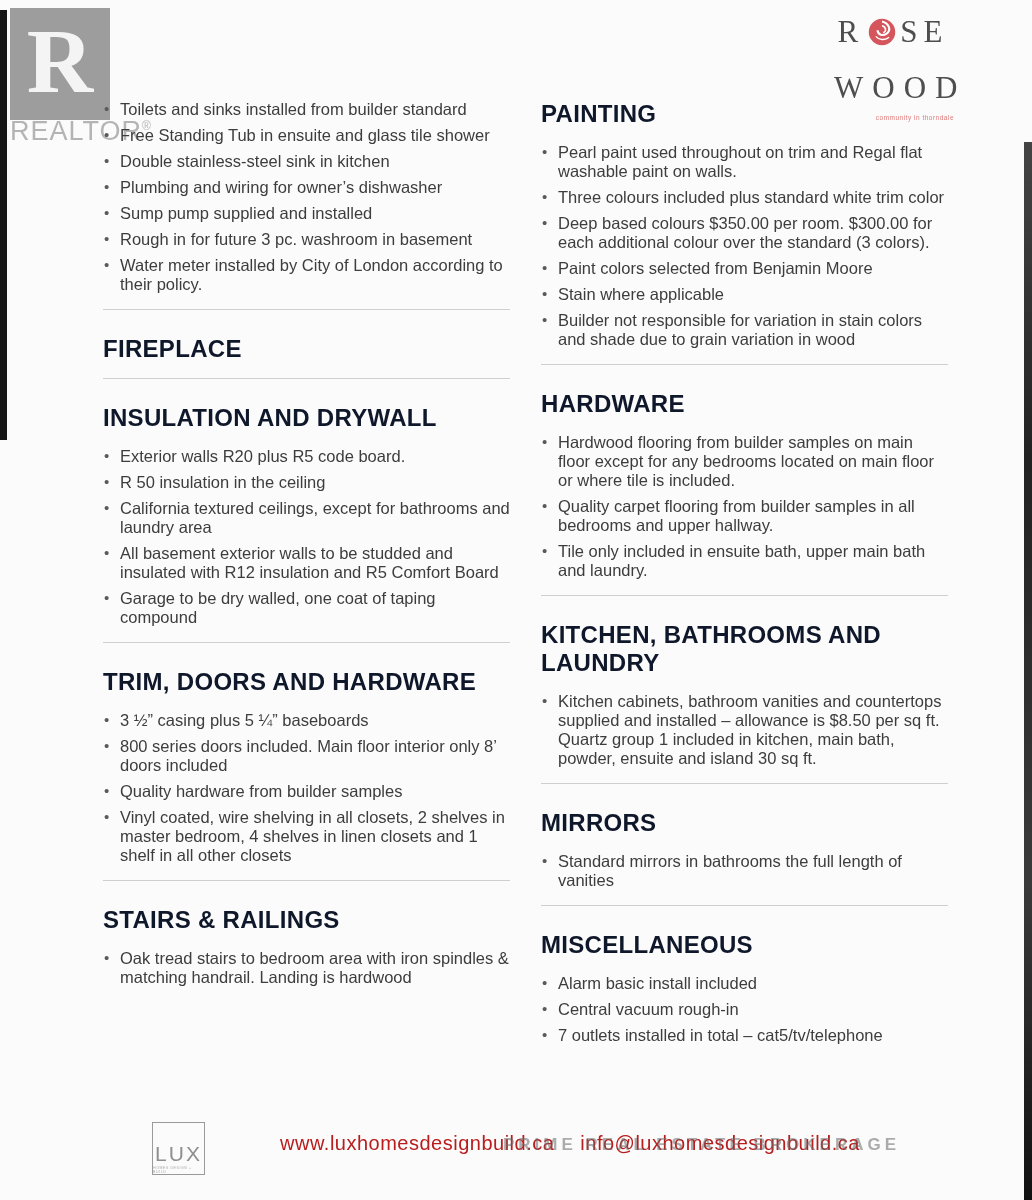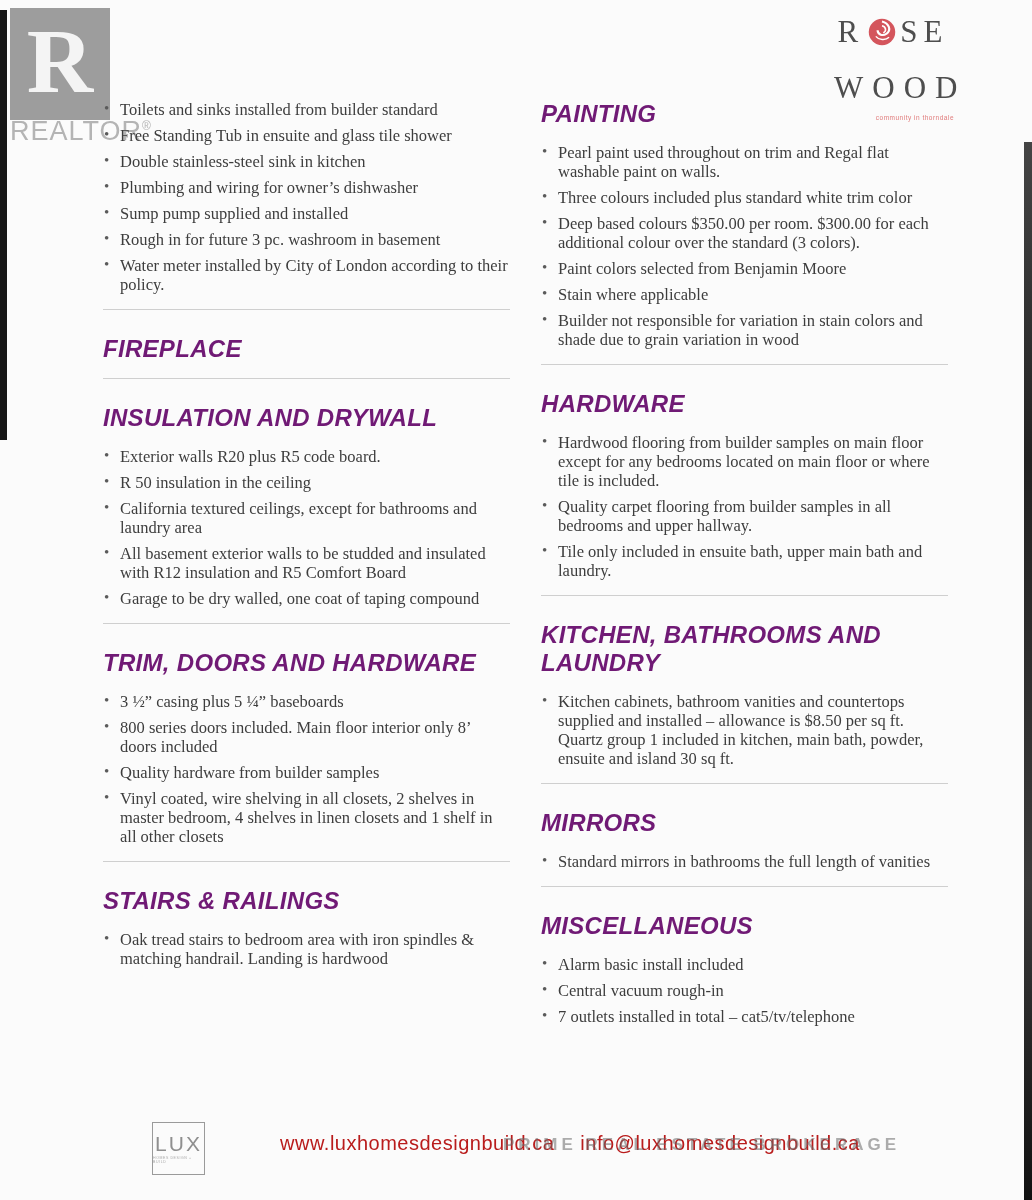--- a/index.html
+++ b/index.html
@@ -32,35 +32,35 @@
   .rose-icon { margin:0 1px; }
 
   
   .col { position:absolute; top:100px; width:407px; }
   .col-left  { left:103px; }
   .col-right { left:541px; }
 
   .sec.ruled { border-top:1px solid #cfcfcf; margin-top:15px; padding-top:25px; }
   .sec h2 {
     margin:0 0 15px 0;
-    font-size:24px; font-style:italic; font-weight:bold;
-    color:#701a75; letter-spacing:0.3px;
-  }
-  .sec ul { list-style:none; margin:0; padding:0;font-family:Liberation Serif, serif; }
+    font-size:24px; font-weight:bold;
+    color:#0f172a; letter-spacing:0.3px;
+  }
+  .sec ul { list-style:none; margin:0; padding:0; }
   .sec li {
     position:relative; padding-left:17px; margin-bottom:7px;
     font-size:16.5px; line-height:19px; color:#3d3d3d;
   }
   .sec li::before { content:"•"; position:absolute; left:1px; top:-1px; color:#5a5a5a; font-size:15px; }
 
   
   .lux-logo {
     position:absolute; left:152px; top:1122px; width:53px; height:53px;
     border:1.5px solid #9a9a9a; box-sizing:border-box;
-    display:flex; flex-direction:column; align-items:center; justify-content:center;
+    display:flex; flex-direction:column; align-items:center; justify-content:flex-end;
   }
   .lux-word { font-size:21px; color:#8f8f8f; letter-spacing:2px; font-weight:300; line-height:1; }
   .lux-tag  { font-size:3.5px; color:#a8a8a8; letter-spacing:0.6px; margin-top:2px; }
 
   .watermark { position:absolute; left:240px; top:1132px; width:660px; height:40px; text-align:center; }
   .wm-base { font-size:20px; color:#b91c1c; letter-spacing:0.5px; white-space:nowrap; }
   .wm-gap  { display:inline-block; width:26px; }
   .wm-overlay {
     position:absolute; left:0; right:0; top:3px;
     font-size:17px; font-weight:bold; color:rgba(105,105,105,0.55);

